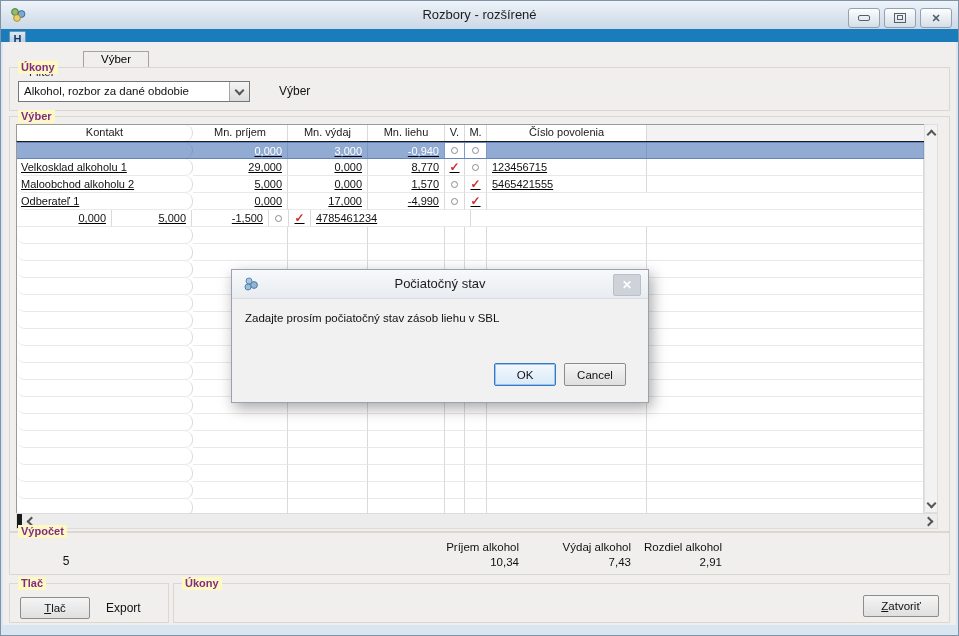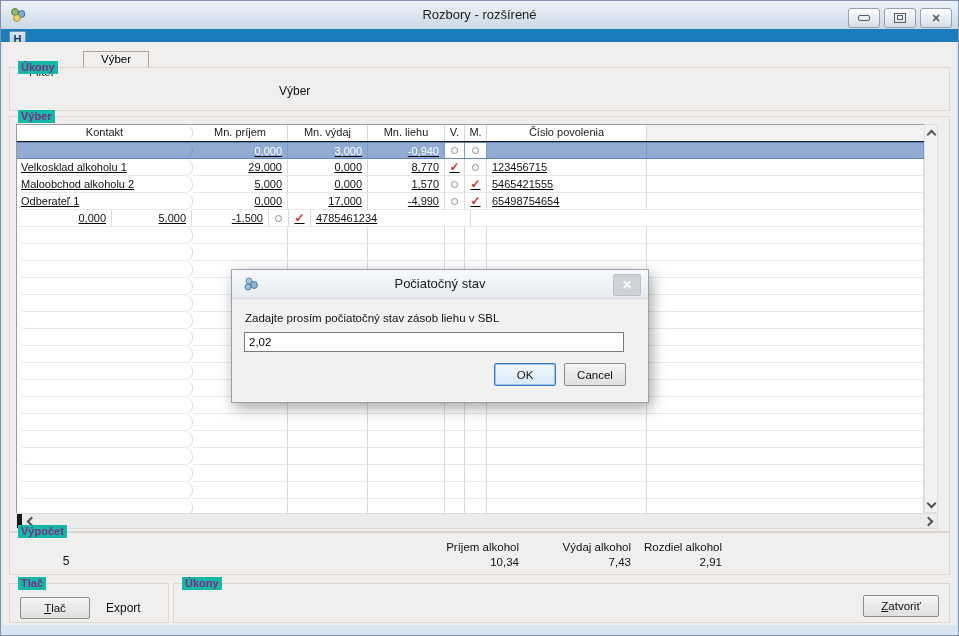--- a/index.html
+++ b/index.html
@@ -26,21 +26,21 @@
         padding:0;border-radius:1px;cursor:pointer;font-family:inherit;}
 
   
   .panel{position:absolute;left:2px;top:41px;width:953px;height:583px;background:#f0efed;}
 
   .tab-filter{position:absolute;left:26px;top:24px;font-size:11.5px;color:#222;cursor:pointer;}
   .tab-vyber{position:absolute;left:80px;top:9px;width:64px;height:15px;border:1px solid #a7a29a;
              background:#f0efed;text-align:center;font-size:11.5px;line-height:15px;cursor:pointer;}
 
   .group{position:absolute;border:1px solid #dcd7cf;}
-  .legend{position:absolute;top:-7px;left:8px;background:#14b8a6;padding:0 3px;font-size:11px;
+  .legend{position:absolute;top:-7px;left:8px;background:#fef9c3;padding:0 3px;font-size:11px;
           font-weight:bold;color:#812b85;line-height:13px;}
 
   .g-ukony{left:6px;top:25px;width:939px;height:42px;}
   .dropdown{position:absolute;left:8px;top:13px;width:232px;height:21px;background:#fff;
             border:1px solid #767676;display:flex;cursor:pointer;box-sizing:border-box;}
   .dd-text{flex:1;font-size:11.5px;line-height:19px;padding-left:5px;color:#111;white-space:nowrap;overflow:hidden;}
   .dd-btn{width:19px;border-left:1px solid #a5a5a5;background:linear-gradient(#f4f4f4,#dcdcdc);
           display:flex;align-items:center;justify-content:center;}
   .vyber-inline{position:absolute;left:269px;top:16px;font-size:12px;color:#111;}
 
@@ -148,20 +148,26 @@
     <button class="hbtn">H</button>
   </div>
 
   <div class="panel">
 
     <div class="tab-filter">Filter</div>
     <div class="tab-vyber">Výber</div>
 
     <div class="group g-ukony">
       <span class="legend">Úkony</span>
+      <div class="dropdown">
+        <span class="dd-text">Alkohol, rozbor za dané obdobie</span>
+        <span class="dd-btn">
+            <span class="chev down"></span>
+          </span>
+      </div>
       <span class="vyber-inline">Výber</span>
     </div>
 
     <div class="group g-vyber">
       <span class="legend">Výber</span>
       <div class="table-wrap">
         <div class="thead">
             <div class="hcell c-kontakt">Kontakt</div>
             <div class="hcell c-prijem">Mn. príjem</div>
             <div class="hcell c-vydaj">Mn. výdaj</div>
@@ -218,21 +224,20 @@
               <div class="cell c-kontakt">Odberateľ 1</div>
               <div class="cell c-prijem num">0,000</div>
               <div class="cell c-vydaj num">17,000</div>
               <div class="cell c-liehu num">-4,990</div>
               <div class="cell c-v mark">
                 <span class="dot"></span>
               </div>
               <div class="cell c-m mark">
                 <span class="check">✓</span>
               </div>
-              <div class="cell c-cislo">65498754654</div>
               <div class="cell c-fill"></div>
             </div>
             <div class="row">
               <div class="cell c-prijem num">0,000</div>
               <div class="cell c-vydaj num">5,000</div>
               <div class="cell c-liehu num">-1,500</div>
               <div class="cell c-v mark">
                 <span class="dot"></span>
               </div>
               <div class="cell c-m mark">
@@ -466,19 +471,18 @@
           <svg width="18" height="16" viewBox="0 0 18 16">
             <circle cx="7" cy="5" r="3" fill="#a8c6e0" stroke="#5e88ad"></circle>
             <circle cx="12" cy="9" r="3.4" fill="#8fb4d4" stroke="#4d7ba3"></circle>
             <circle cx="6" cy="11" r="3" fill="#9bc0de" stroke="#527fa8"></circle>
           </svg>
         </span>
         <span class="dlg-title-text">Počiatočný stav</span>
         <span class="dlg-close">✕</span>
       </div>
       <div class="dlg-msg">Zadajte prosím počiatočný stav zásob liehu v SBL</div>
-      <input class="dlg-input" value="2,02" style="">
       <button class="btn ok-btn">OK</button>
       <button class="btn cancel-btn">Cancel</button>
     </div>
 
   </div>
 </div>
 
 </body></html>

